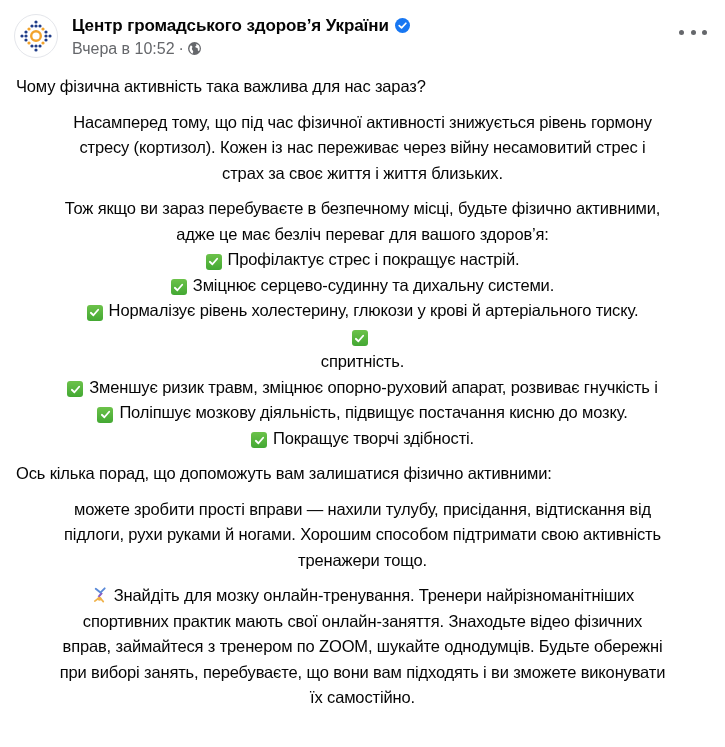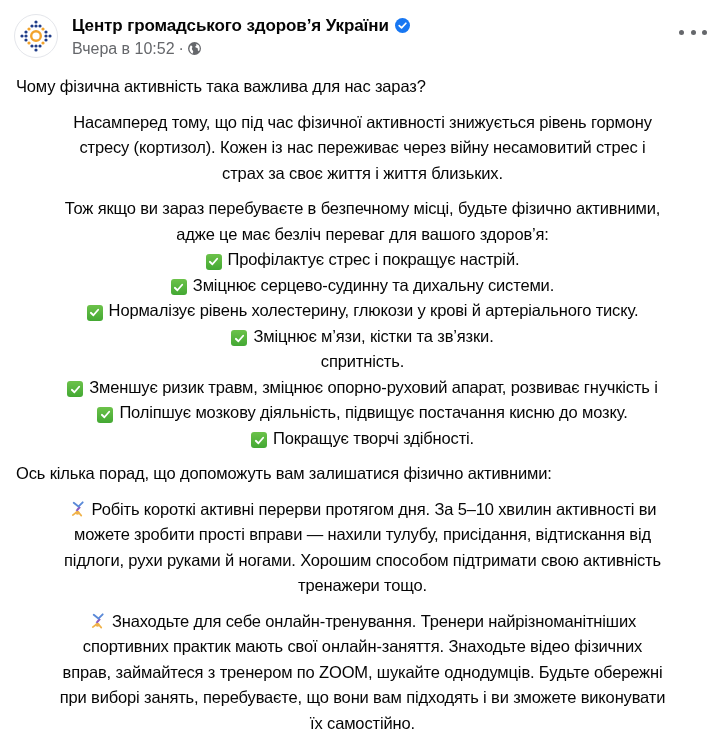--- a/index.html
+++ b/index.html
@@ -211,21 +211,21 @@
       <span class="line"><span class="check">
             <svg width="11" height="11" viewBox="0 0 12 12">
               <path d="M2 6.3 L4.8 9 L10 3" fill="none" stroke="#fff" stroke-width="2" stroke-linecap="round" stroke-linejoin="round"></path>
             </svg>
           </span><span>Нормалізує рівень холестерину, глюкози у крові й артеріального тиску.</span></span>
 
       <span class="line"><span class="check">
             <svg width="11" height="11" viewBox="0 0 12 12">
               <path d="M2 6.3 L4.8 9 L10 3" fill="none" stroke="#fff" stroke-width="2" stroke-linecap="round" stroke-linejoin="round"></path>
             </svg>
-          </span><span>Зміцнює м’язи, кістки та зв’язки.</span></span>
+          </span></span>
 
       <span class="line">спритність.</span>
       <span class="line"><span class="check">
             <svg width="11" height="11" viewBox="0 0 12 12">
               <path d="M2 6.3 L4.8 9 L10 3" fill="none" stroke="#fff" stroke-width="2" stroke-linecap="round" stroke-linejoin="round"></path>
             </svg>
           </span><span>Зменшує ризик травм, зміцнює опорно-руховий апарат, розвиває гнучкість і</span></span>
 
       <span class="line"><span class="check">
             <svg width="11" height="11" viewBox="0 0 12 12">
@@ -234,43 +234,35 @@
           </span><span>Поліпшує мозкову діяльність, підвищує постачання кисню до мозку.</span></span>
 
       <span class="line"><span class="check">
             <svg width="11" height="11" viewBox="0 0 12 12">
               <path d="M2 6.3 L4.8 9 L10 3" fill="none" stroke="#fff" stroke-width="2" stroke-linecap="round" stroke-linejoin="round"></path>
             </svg>
           </span><span>Покращує творчі здібності.</span></span>
     </div>
 
     <div class="para">Ось кілька порад, що допоможуть вам залишатися фізично активними:</div>
+
+    <div class="para">
+      <span class="line">можете зробити прості вправи — нахили тулубу, присідання, відтискання від</span>
+      <span class="line">підлоги, рухи руками й ногами. Хорошим способом підтримати свою активність</span>
+      <span class="line">тренажери тощо.</span>
+    </div>
 
     <div class="para">
       <span class="line"><span class="cartwheel"><svg width="17" height="17" viewBox="0 0 18 18">
               <circle cx="9" cy="13.5" r="2.2" fill="#f0b24a"></circle>
               <path d="M7 11 L10.5 6.5 L12.5 8 L9 12 Z" fill="#8a5cc2"></path>
               <path d="M10.5 6.5 L14.5 2.5" stroke="#5b8ad8" stroke-width="2" stroke-linecap="round"></path>
               <path d="M10 7 L5 3" stroke="#5b8ad8" stroke-width="2" stroke-linecap="round"></path>
               <path d="M8 13 L4 16" stroke="#f0b24a" stroke-width="1.8" stroke-linecap="round"></path>
               <path d="M10 13 L13 16.5" stroke="#f0b24a" stroke-width="1.8" stroke-linecap="round"></path>
-            </svg></span><span>Робіть короткі активні перерви протягом дня. За 5–10 хвилин активності ви</span></span>
-      <span class="line">можете зробити прості вправи — нахили тулубу, присідання, відтискання від</span>
-      <span class="line">підлоги, рухи руками й ногами. Хорошим способом підтримати свою активність</span>
-      <span class="line">тренажери тощо.</span>
-    </div>
-
-    <div class="para">
-      <span class="line"><span class="cartwheel"><svg width="17" height="17" viewBox="0 0 18 18">
-              <circle cx="9" cy="13.5" r="2.2" fill="#f0b24a"></circle>
-              <path d="M7 11 L10.5 6.5 L12.5 8 L9 12 Z" fill="#8a5cc2"></path>
-              <path d="M10.5 6.5 L14.5 2.5" stroke="#5b8ad8" stroke-width="2" stroke-linecap="round"></path>
-              <path d="M10 7 L5 3" stroke="#5b8ad8" stroke-width="2" stroke-linecap="round"></path>
-              <path d="M8 13 L4 16" stroke="#f0b24a" stroke-width="1.8" stroke-linecap="round"></path>
-              <path d="M10 13 L13 16.5" stroke="#f0b24a" stroke-width="1.8" stroke-linecap="round"></path>
-            </svg></span><span>Знаходьте для себе онлайн-тренування. Тренери найрізноманітніших</span></span>
+            </svg></span><span>Знайдіть для мозку онлайн-тренування. Тренери найрізноманітніших</span></span>
       <span class="line">спортивних практик мають свої онлайн-заняття. Знаходьте відео фізичних</span>
       <span class="line">вправ, займайтеся з тренером по ZOOM, шукайте однодумців. Будьте обережні</span>
       <span class="line">при виборі занять, перебуваєте, що вони вам підходять і ви зможете виконувати</span>
       <span class="line">їх самостійно.</span>
     </div>
   </div>
 </div>
 
 </body></html>

